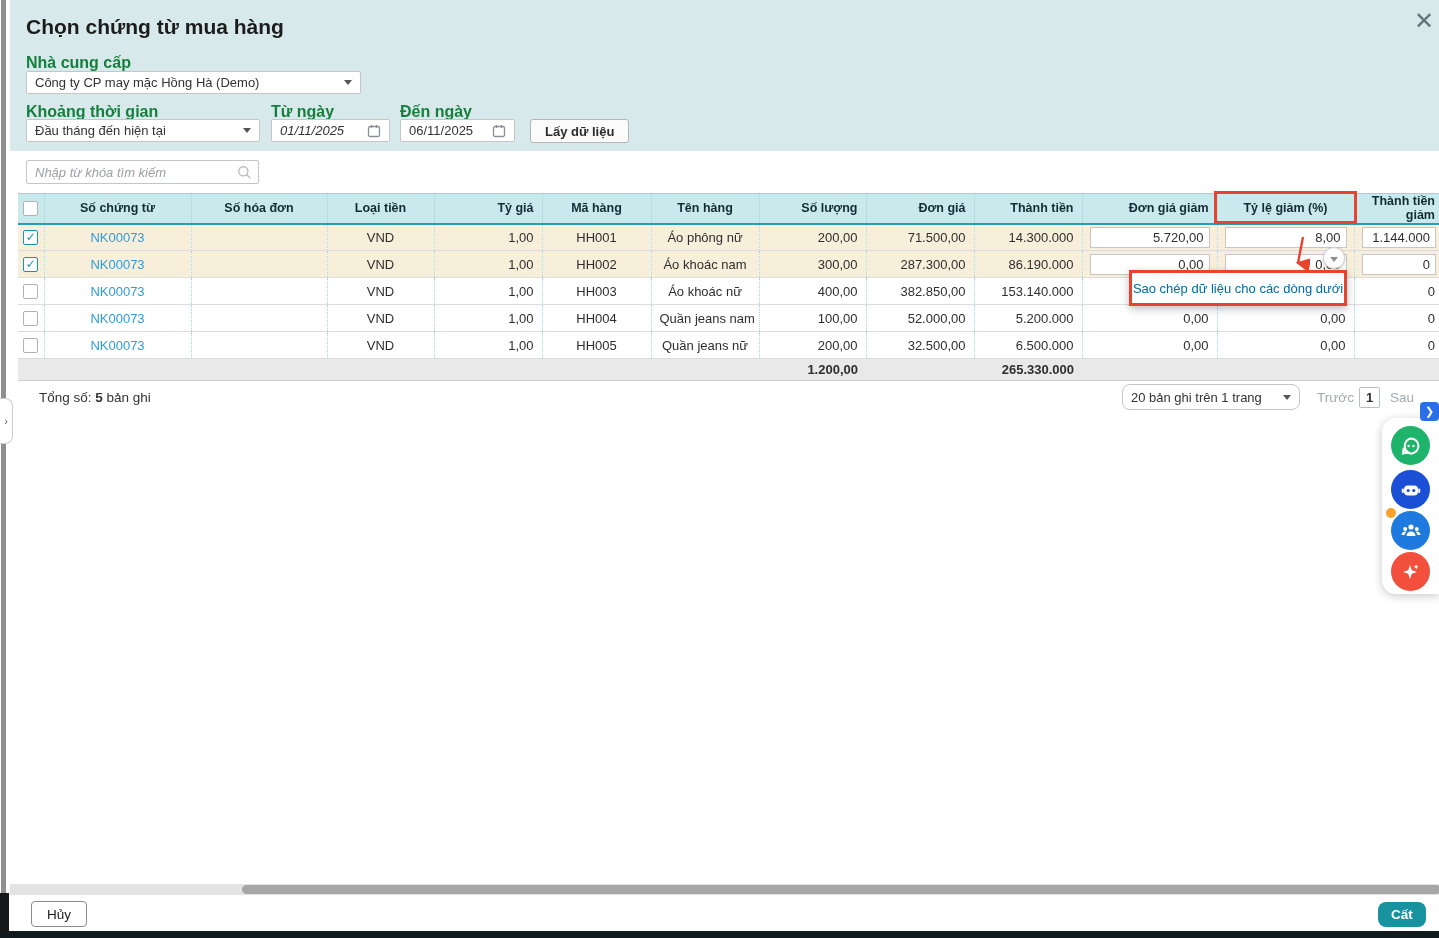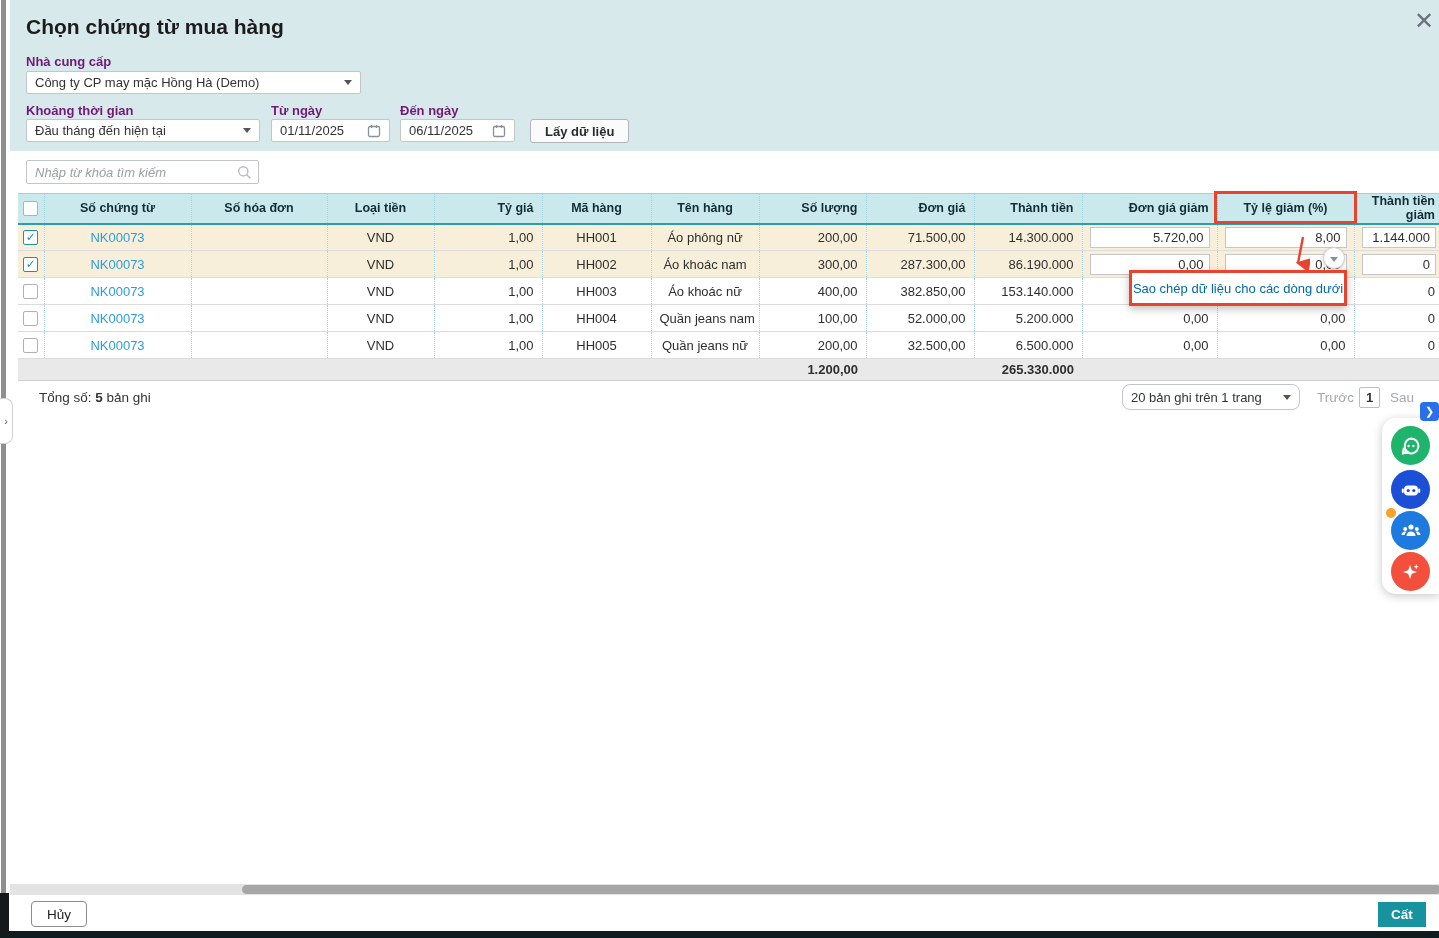--- a/index.html
+++ b/index.html
@@ -12,21 +12,21 @@
   .left-strip-dark { position:absolute; left:0; top:893px; width:9px; height:45px; background:#17181a; }
   .bottom-bar   { position:absolute; left:0; top:931px; width:1439px; height:7px; background:#111b1e; }
 
   .dialog { position:absolute; left:10px; top:0; width:1433px; height:931px; background:#fff; }
 
   
   .top-area { position:absolute; left:0; top:0; width:1433px; height:151px; background:#d8e9eb; }
   .dlg-title { position:absolute; left:16px; top:15px; font-size:21px; font-weight:bold; color:#1c1c1c; }
   .close-x { position:absolute; left:1399px; top:6px; width:30px; height:30px; font-size:24px;
     font-weight:300; color:#68747c; text-align:center; line-height:30px; cursor:pointer; }
-  .flabel { position:absolute; font-size:13px; font-weight:bold; color:#701a75; }
+  .flabel { position:absolute; font-size:16px; font-weight:bold; color:#15803d; }
   .ctrl { position:absolute; height:23px; background:#fff; border:1px solid #c3c6c9; border-radius:2px;
     font-size:13px; color:#333; display:flex; align-items:center; padding:0 8px; }
   .ctrl .val { flex:1; white-space:nowrap; overflow:hidden; }
   .caret { width:0; height:0; border-left:4px solid transparent; border-right:4px solid transparent;
     border-top:5px solid #555; margin-left:6px; }
   .cal-icon, .mag-icon { flex:0 0 auto; }
   .btn-getdata { position:absolute; left:520px; top:119px; height:24px; padding:0 14px;
     background:#fbfbfb; border:1px solid #b3b6b9; border-radius:3px; font-size:13px; font-weight:bold;
     color:#2b2b2b; display:flex; align-items:center; cursor:pointer; }
 
@@ -107,21 +107,21 @@
     background:#f7a32b; z-index:11; }
 
   
   .hscroll-track { position:absolute; left:0; top:884px; width:1433px; height:11px; background:#e3e3e3; }
   .hscroll-thumb { position:absolute; left:232px; top:1px; width:1199px; height:9px; background:#a6a6a6;
     border-radius:5px; cursor:grab; }
   .btn-cancel { position:absolute; left:21px; top:901px; height:26px; padding:0 15px; background:#fff;
     border:1px solid #8c8c8c; border-radius:4px; font-size:13.5px; color:#1c1c1c; cursor:pointer;
     display:flex; align-items:center; }
   .btn-save { position:absolute; left:1368px; top:902px; height:25px; padding:0 13px; background:#17929f;
-    border:none; border-radius:0; font-size:13.5px; font-weight:bold; color:#fff; cursor:pointer;
+    border:none; border-radius:8px; font-size:13.5px; font-weight:bold; color:#fff; cursor:pointer;
     display:flex; align-items:center; }
 </style>
 </head>
 <body>
 
 <div class="screen">
   <div class="left-strip"></div>
   <div class="left-strip-dark"></div>
 
   <div class="dialog">
@@ -136,21 +136,21 @@
         <span class="caret"></span>
       </div>
 
       <div class="flabel" style="left:16px; top:103px;">Khoảng thời gian</div>
       <div class="ctrl" style="left:16px; top:119px; width:234px;">
         <span class="val">Đầu tháng đến hiện tại</span>
         <span class="caret"></span>
       </div>
 
       <div class="flabel" style="left:261px; top:103px;">Từ ngày</div>
-      <div class="ctrl" style="left:261px; top:119px; width:119px;">
+      <div class="ctrl" style="left:261px; top:119px; width:119px;font-style:italic;">
         <span class="val">01/11/2025</span>
         <svg class="cal-icon" width="14" height="14" viewBox="0 0 14 14">
             <rect x="1.5" y="2.5" width="11" height="10" rx="1.5" fill="none" stroke="#8a9097" stroke-width="1.3"></rect>
             <line x1="4.5" y1="1" x2="4.5" y2="4" stroke="#8a9097" stroke-width="1.3"></line>
             <line x1="9.5" y1="1" x2="9.5" y2="4" stroke="#8a9097" stroke-width="1.3"></line>
           </svg>
       </div>
 
       <div class="flabel" style="left:390px; top:103px;">Đến ngày</div>
       <div class="ctrl" style="left:390px; top:119px; width:115px;">

